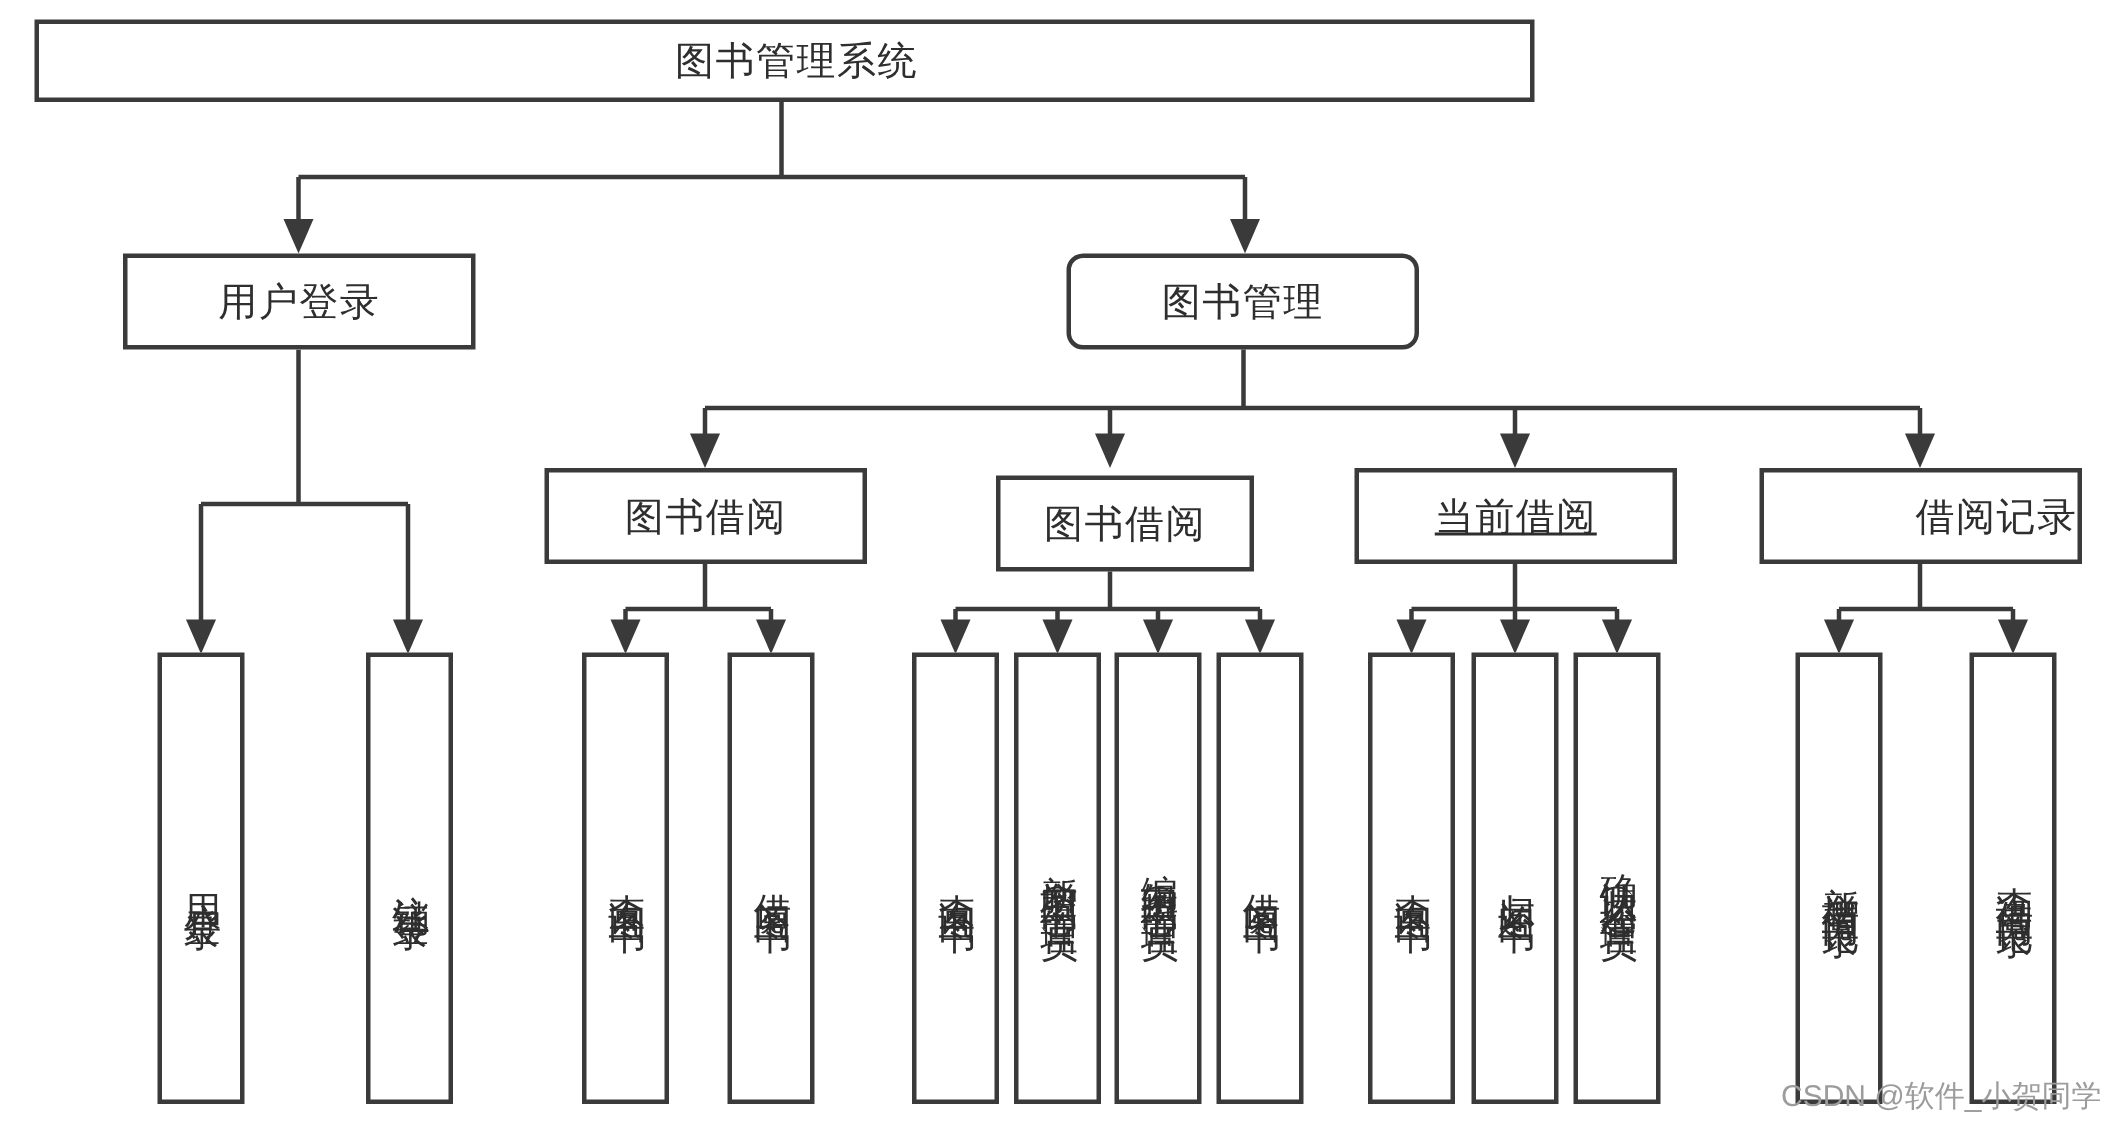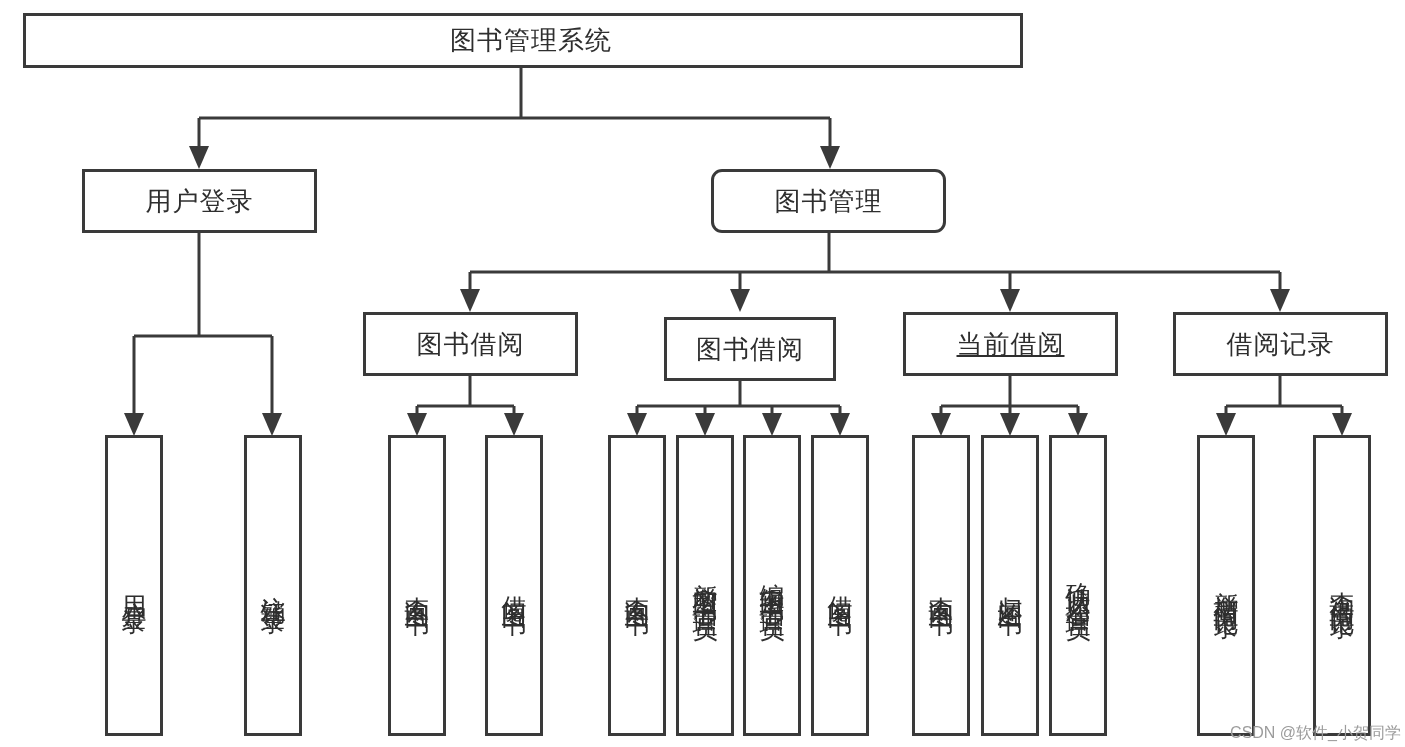--- a/index.html
+++ b/index.html
@@ -45,21 +45,21 @@
     writing-mode: vertical-rl;
     text-orientation: mixed;
     font-size: 25px;
     letter-spacing: 5px;
     line-height: 1;
   }
   .watermark {
     position: absolute;
     right: 4px;
     bottom: 3px;
-    font-size: 16px;
+    font-size: 20px;
     color: var(--watermark);
     white-space: nowrap;
   }
 </style>
 </head>
 <body>
 
 <div class="canvas">
 
   <svg class="edges" viewBox="0 0 1405 747" xmlns="http://www.w3.org/2000/svg">
@@ -133,21 +133,21 @@
 
   <div class="node hbox" style="left:363px; top:312px; width:215px; height:64px;">
     <span class="label">图书借阅</span>
   </div>
   <div class="node hbox" style="left:633px; top:317px; width:172px; height:64px;margin-left:31px;">
     <span class="label">图书借阅</span>
   </div>
   <div class="node hbox" style="left:903px; top:312px; width:215px; height:64px;text-decoration:underline;">
     <span class="label">当前借阅</span>
   </div>
-  <div class="node hbox" style="left:1173px; top:312px; width:215px; height:64px;">
+  <div class="node hbox" style="left:1173px; top:312px; width:215px; height:64px;justify-content:flex-end;">
     <span class="label">借阅记录</span>
   </div>
 
   <div class="node vbox" style="left:105px; top:435px; width:58px; height:301px;">
     <span class="label">用户登录</span>
   </div>
   <div class="node vbox" style="left:244px; top:435px; width:58px; height:301px;">
     <span class="label">注销登录</span>
   </div>
 

